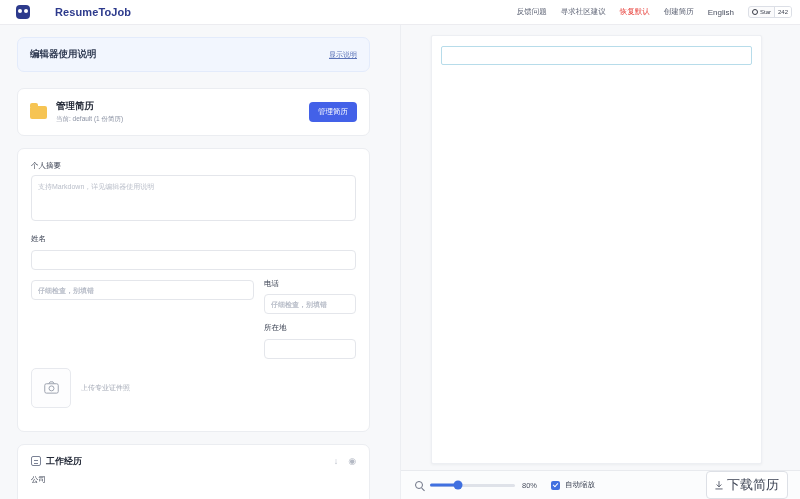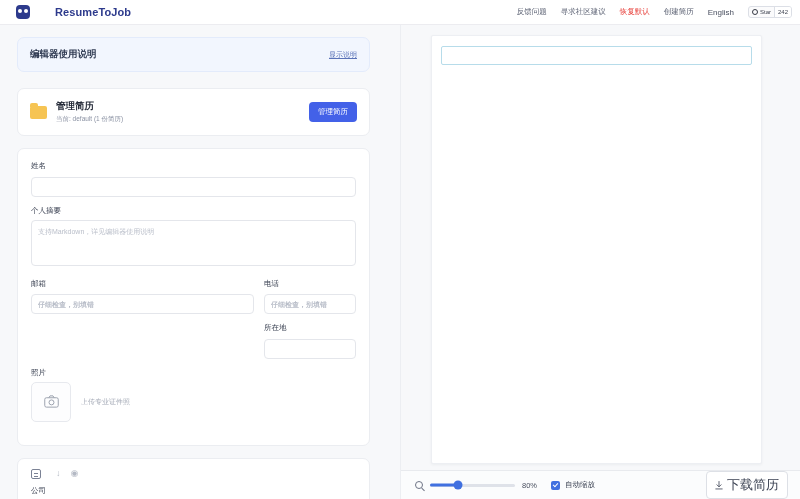--- a/index.html
+++ b/index.html
@@ -441,67 +441,66 @@
       <span class="folder"></span>
       <span class="manage-text">
         <span class="manage-title" style="display:block">管理简历</span>
         <span class="manage-sub" style="display:block">当前: default (1 份简历)</span>
       </span>
       <button class="btn-primary">管理简历</button>
     </div>
 
     <div class="card form">
       <div class="field">
+        <label class="label">个人摘要</label>
+        <textarea class="ta" placeholder="支持Markdown，详见编辑器使用说明" style=""></textarea>
+      </div>
+
+      <div class="field">
         <label class="label">姓名</label>
         <input class="inp" type="text" placeholder="" style="">
       </div>
 
-      <div class="field">
-        <label class="label">个人摘要</label>
-        <textarea class="ta" placeholder="支持Markdown，详见编辑器使用说明" style=""></textarea>
-      </div>
-
       <div class="row">
         <div class="field">
-          <label class="label">邮箱</label>
           <input class="inp" type="text" placeholder="仔细检查，别填错" style="">
         </div>
         <div class="field narrow">
           <label class="label">电话</label>
           <input class="inp" type="text" placeholder="仔细检查，别填错" style="">
         </div>
       </div>
 
       <div class="row">
         <div class="field">
         </div>
         <div class="field narrow">
           <label class="label">所在地</label>
           <input class="inp" type="text" placeholder="" style="">
         </div>
       </div>
 
       <div class="field">
-        <label class="label">照片</label>
         <div class="photo-box">
           <div class="photo-drop">
             <svg width="15" height="13" viewBox="0 0 20 17">
               <rect x="1" y="3.5" width="18" height="12.5" rx="2.2" fill="none" stroke="#9aa0ad" stroke-width="1.3"></rect>
               <path d="M6.5 3.5 L8 1 H12 L13.5 3.5" fill="none" stroke="#9aa0ad" stroke-width="1.3"></path>
               <circle cx="10" cy="9.7" r="3.3" fill="none" stroke="#9aa0ad" stroke-width="1.3"></circle>
             </svg>
           </div>
           <span class="photo-hint">上传专业证件照</span>
         </div>
       </div>
     </div>
 
     <div class="card">
       <div class="sec-head">
         <span class="sec-icon"></span>
+        <span class="sec-title">工作经历</span>
         <span class="sec-act">↓</span>
         <span class="sec-act">◉</span>
       </div>
       <div class="form" style="padding-top:7px">
         <div class="field">
           <label class="label">公司</label>
 
         </div>
       </div>
     </div>

